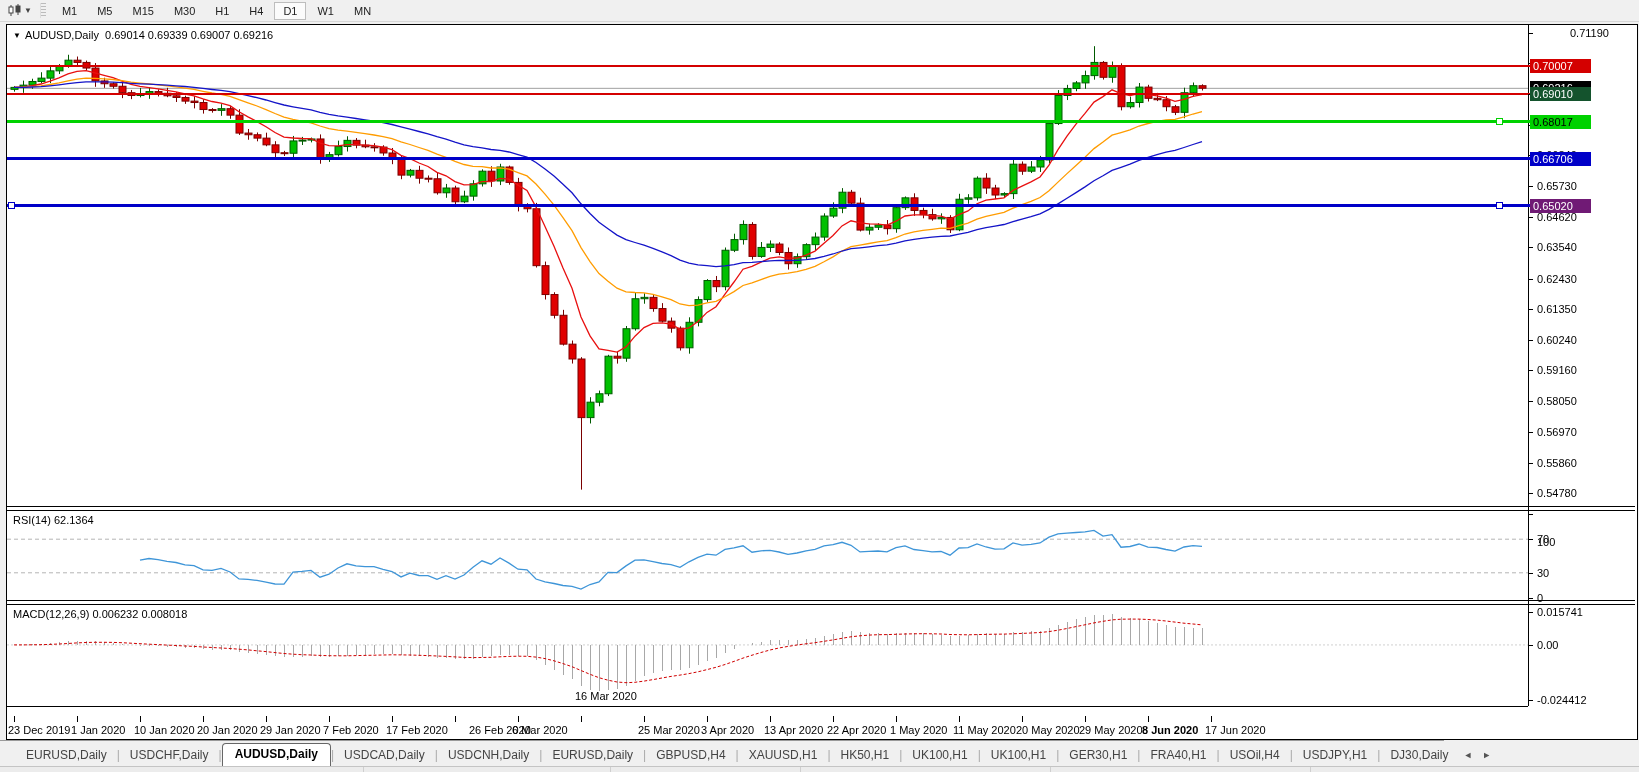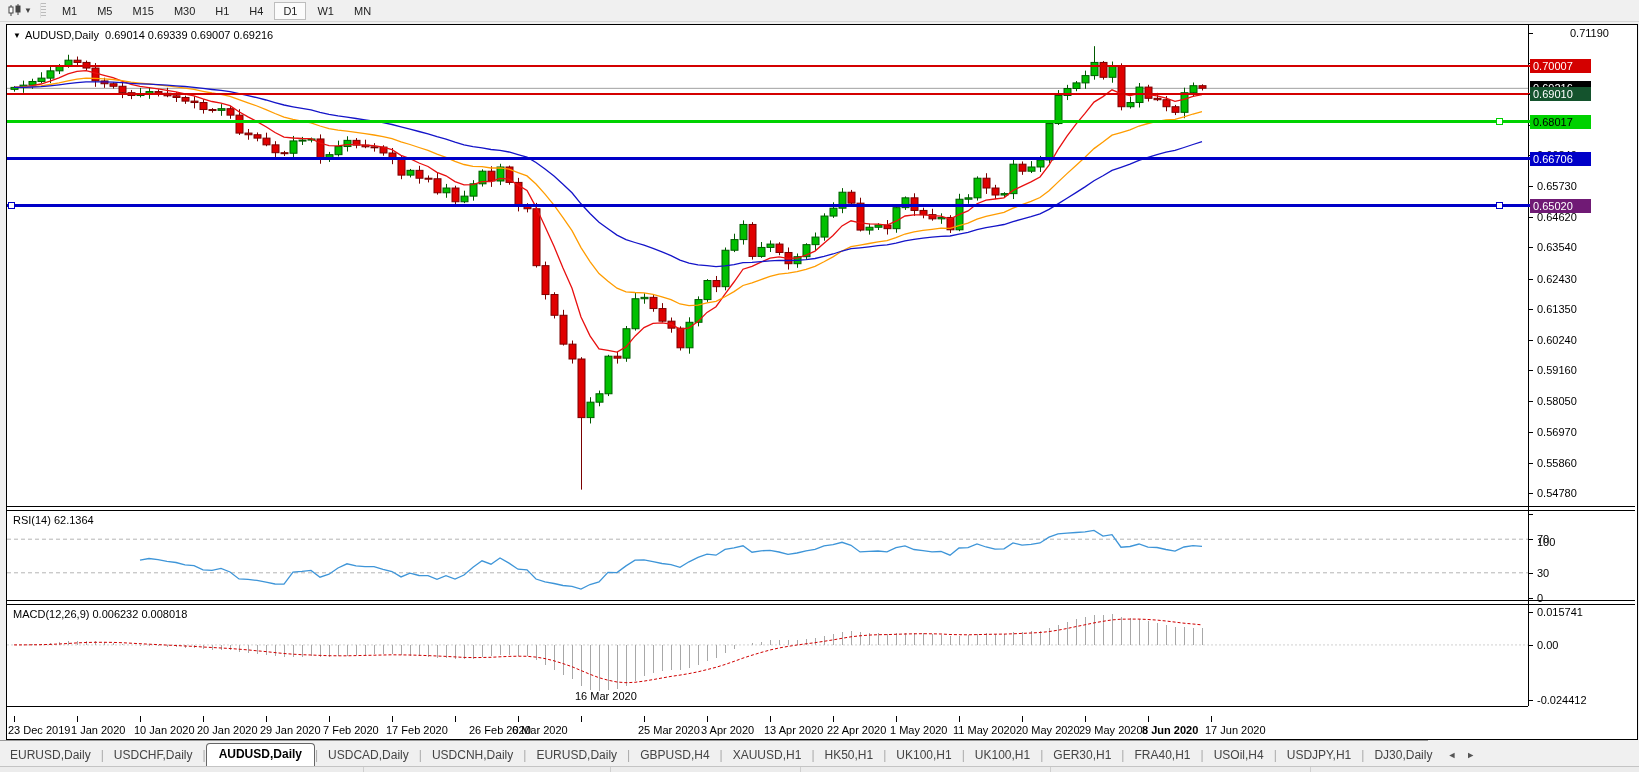--- a/index.html
+++ b/index.html
@@ -20,21 +20,21 @@
   #plot{position:absolute;left:0;top:0;pointer-events:none;}
   #overlay{position:absolute;left:0;top:0;width:1639px;height:772px;pointer-events:none;}
   .lbl{position:absolute;font-size:11px;color:#000;white-space:nowrap;line-height:12px;}
   .badge{position:absolute;left:1530px;width:58px;height:14px;font-size:11px;line-height:14px;
          padding-left:3px;white-space:nowrap;}
   .pane-label{position:absolute;font-size:11px;color:#000;white-space:nowrap;z-index:5;}
   .pane-label .tri{font-size:8px;vertical-align:1px;margin-right:4px;color:#000;}
   .date-lbl{position:absolute;font-size:11px;color:#000;white-space:nowrap;}
   
   #tabbar{position:absolute;left:0;top:740px;width:1428px;height:25px;background:#f0f0f0;
-          border-top:1px solid #9a9a9a;display:flex;align-items:flex-end;}
+          border-top:1px solid #9a9a9a;display:flex;align-items:flex-end;padding-left:16px;}
   .tab{font-size:12px;color:#444;padding:3px 10px 4px 10px;cursor:pointer;white-space:nowrap;}
   .tab.active{background:#fff;border:1px solid #666;border-bottom:none;border-radius:4px 4px 0 0;
               color:#000;font-weight:bold;padding:3px 12px 5px 12px;}
   .tabsep{color:#aaa;font-size:12px;padding:0 0 4px 0;}
   #tabspacer{flex:1;}
   .tab-arrow{font-size:9px;color:#555;padding:0 5px 6px 5px;cursor:pointer;}
   
   #statusbar{position:absolute;left:0;top:766px;width:1639px;height:6px;background:#ececec;border-top:1px solid #c4c4c4;}
   .statussep{position:absolute;top:0;width:1px;height:6px;background:#cfcfcf;}
 </style>

